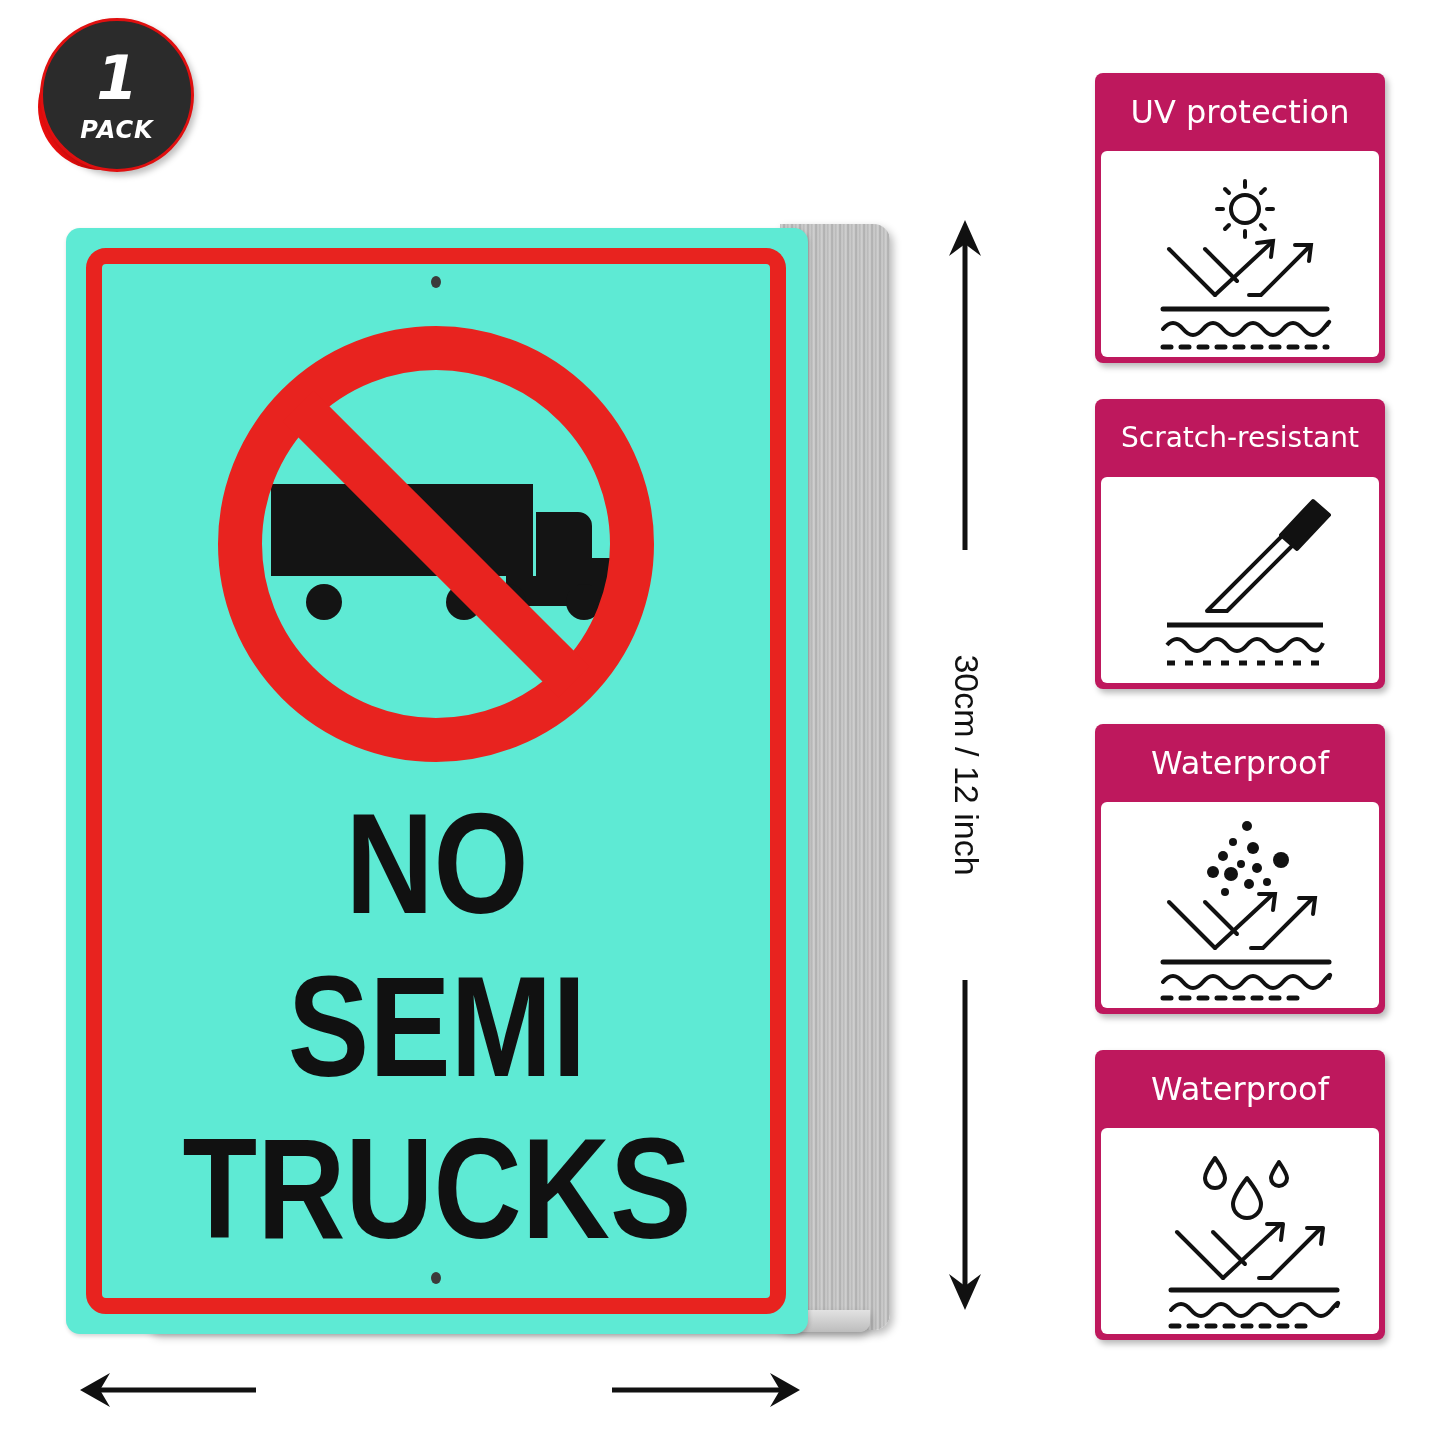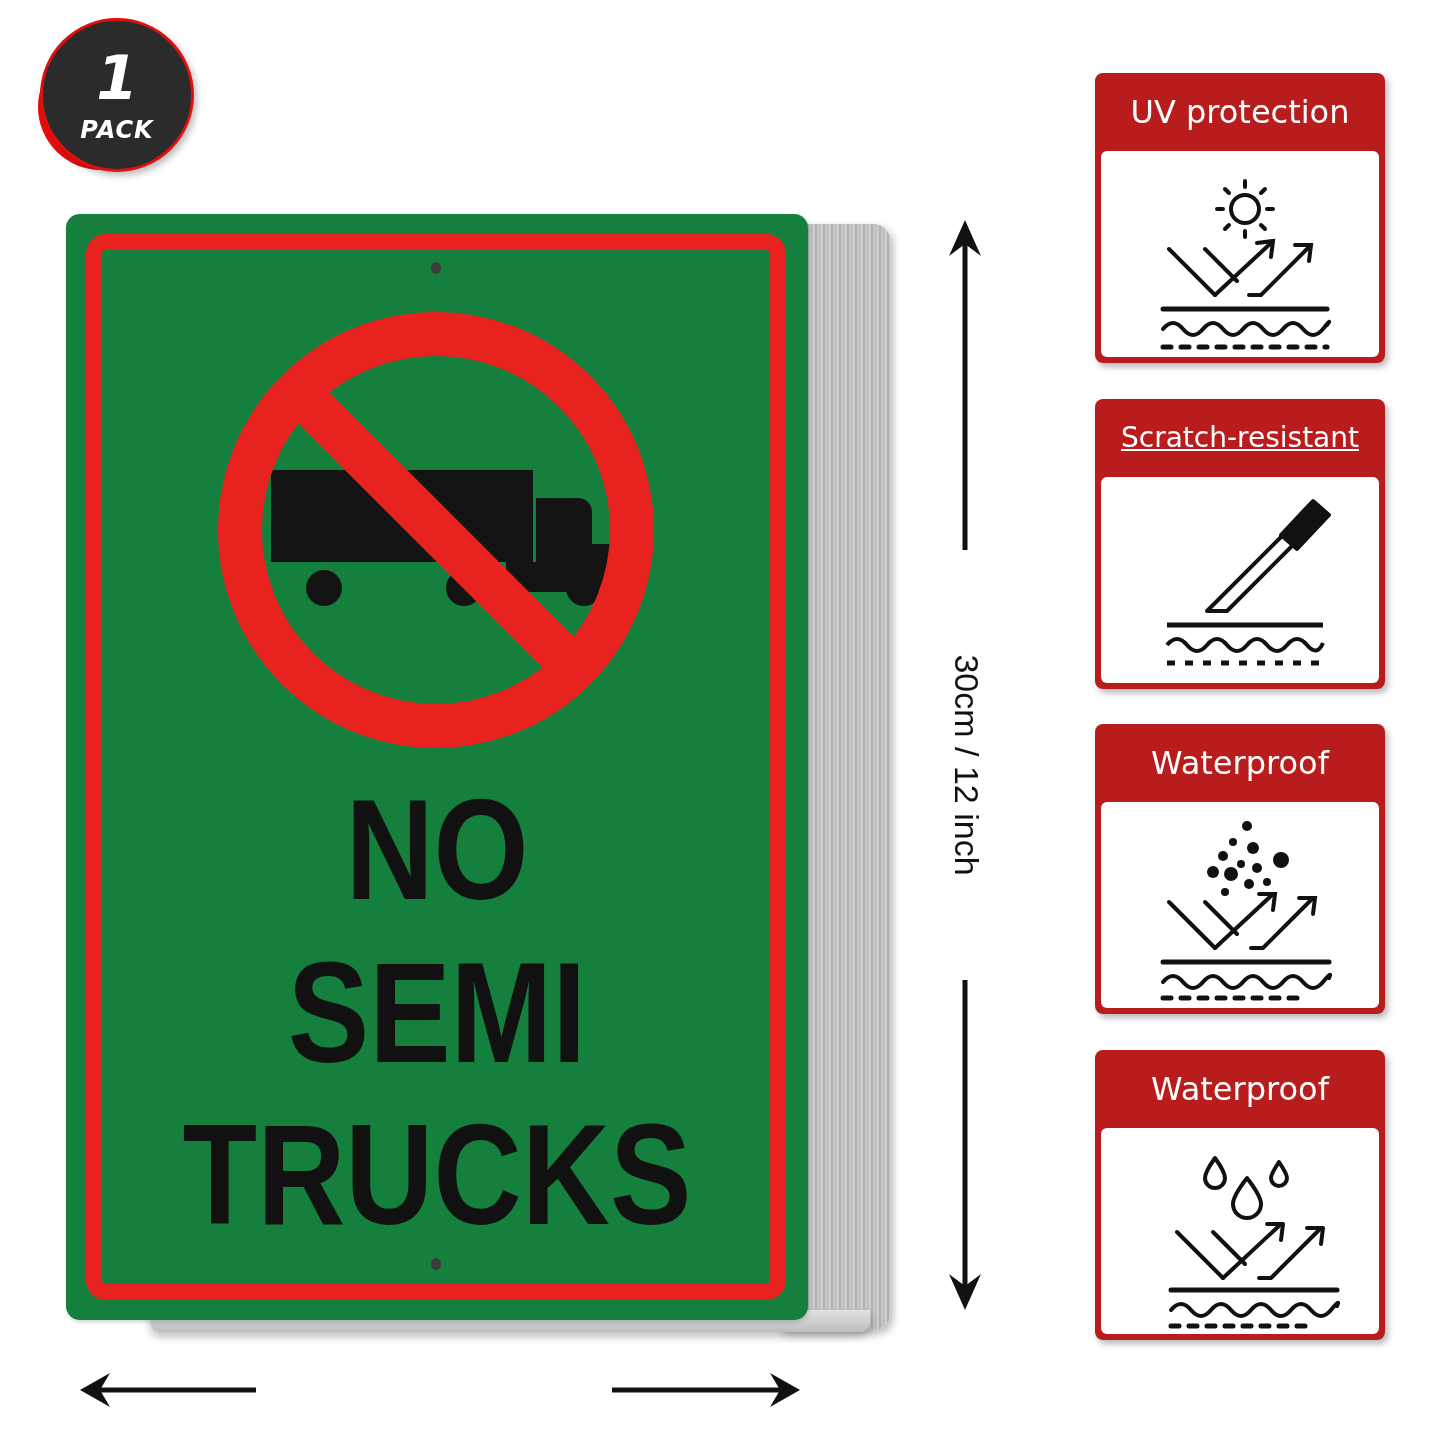--- a/index.html
+++ b/index.html
@@ -31,22 +31,22 @@
       background: repeating-linear-gradient(90deg, #bdbdbd 0px, #d4d4d4 2px, #a9a9a9 4px, #cfcfcf 6px, #b5b5b5 8px);
       box-shadow: 3px 4px 8px rgba(0,0,0,0.28);
     }
     .stack-bottom {
       position: absolute; left: 150px; top: 1310px; width: 720px; height: 22px;
       background: linear-gradient(180deg, #e2e2e2, #bdbdbd);
       border-radius: 0 0 10px 10px;
       box-shadow: 0 5px 8px rgba(0,0,0,0.25);
     }
     .sign {
-      position: absolute; left: 66px; top: 214px; width: 742px; height: 1106px;
-      background: #15803d; border-radius: 14px;
+      position: absolute; left: 66px; top: 228px; width: 742px; height: 1106px;
+      background: #5eead4; border-radius: 14px;
       box-shadow: 1px 2px 4px rgba(0,0,0,0.18);
     }
     .sign-border {
       position: absolute; left: 20px; top: 20px; right: 22px; bottom: 20px;
       border: 16px solid #e8231f; border-radius: 20px;
     }
     .hole { position: absolute; width: 10px; height: 12px; border-radius: 50%; background: #3b3b3b; left: 365px; }
     .hole.top { top: 48px; }
     .hole.bot { top: 1044px; }
     .prohibit { position: absolute; left: 150px; top: 96px; width: 440px; height: 440px; }
@@ -69,28 +69,28 @@
     }
     .dim-v { position: absolute; left: 935px; top: 218px; width: 60px; height: 1095px; }
     .dim-v-label {
       position: absolute; left: 966px; top: 765px; transform: translate(-50%, -50%) rotate(90deg);
       font-size: 34px; color: #111; white-space: nowrap; font-family: "Liberation Sans", sans-serif;
     }
 
     
     .feature {
       position: absolute; left: 1095px; width: 290px; height: 290px;
-      background: #b91c1c; border-radius: 8px;
+      background: #be185d; border-radius: 8px;
       box-shadow: 3px 4px 6px rgba(0,0,0,0.28);
     }
     .feature-title {
       position: absolute; left: 0; top: 14px; width: 100%; text-align: center;
       color: #fff; font-size: 32px; line-height: 50px; font-family: "DejaVu Sans", sans-serif;
     }
-    .feature-title.small { font-size: 28px; text-decoration: underline; }
+    .feature-title.small { font-size: 28px; }
     .feature-body {
       position: absolute; left: 6px; top: 78px; right: 6px; bottom: 6px;
       background: #fff; border-radius: 6px;
     }
     .feature-body svg { position: absolute; left: 0; top: 0; width: 100%; height: 100%; }
   </style>
 </head>
 <body>
 
 <div class="badge-wrap">

